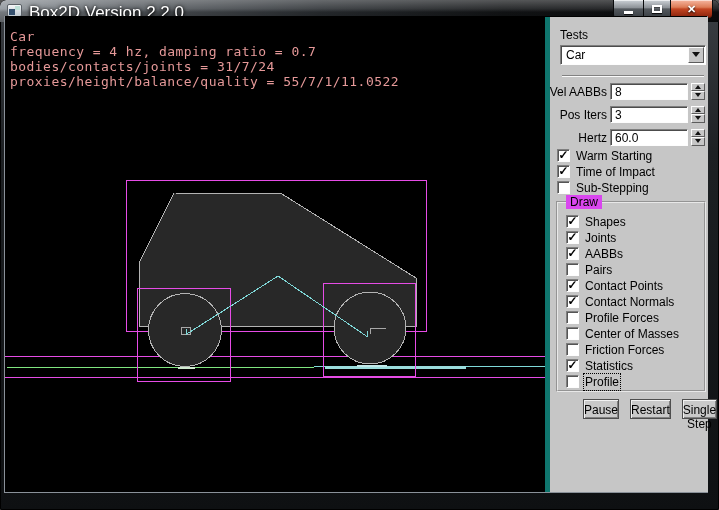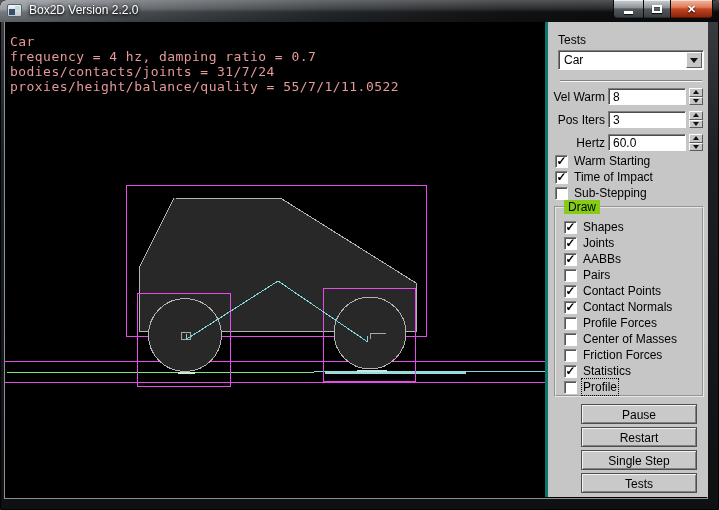--- a/index.html
+++ b/index.html
@@ -20,21 +20,21 @@
     border-radius:6px 6px 0 0;
   }
   .app-icon{
     position:absolute;left:7px;top:4px;width:15px;height:13px;
     background:linear-gradient(180deg,#f4f6f8,#c2cad1);
     border:1px solid #5a6066;border-radius:2px;
   }
   .app-icon .sq1{position:absolute;left:1px;bottom:1px;width:6px;height:6px;background:#35506e;}
   .app-icon .sq2{position:absolute;right:1px;top:1px;width:5px;height:4px;background:#bfe0d8;}
   .window-title{
-    position:absolute;left:29px;top:3px;font-size:12px;color:#fff;
+    position:absolute;left:29px;top:3px;font-size:17px;color:#fff;
     text-shadow:0 1px 3px #000,0 0 4px rgba(0,0,0,.8);white-space:nowrap;
   }
   .caption-buttons{position:absolute;right:6px;top:0;display:flex;}
   .cap-btn{
     position:relative;height:19px;border:1px solid #0a0b0c;border-top:none;
     background:linear-gradient(180deg,#cdd2d7 0%,#8e9398 42%,#515ършен 50%,#383d42 100%);
     background:linear-gradient(180deg,#cdd2d7 0%,#8e9398 42%,#53585d 50%,#383d42 100%);
     box-shadow:inset 0 1px 0 rgba(255,255,255,.65),inset 0 -1px 0 rgba(0,0,0,.3);
     display:flex;align-items:center;justify-content:center;
   }
@@ -42,43 +42,43 @@
   .cap-btn.max{width:28px;}
   .cap-btn.close{width:42px;border-radius:0 0 4px 0;border-left:none;
     background:linear-gradient(180deg,#f6b6a0 0%,#dd7c57 40%,#c24522 50%,#84200a 100%);
     box-shadow:inset 0 1px 0 rgba(255,255,255,.55),inset 0 -1px 0 rgba(0,0,0,.35);
   }
   .glyph-min{width:9px;height:3px;background:#fff;box-shadow:0 1px 1px rgba(0,0,0,.8);margin-top:7px;}
   .glyph-max{width:10px;height:8px;border:2px solid #fff;box-shadow:0 1px 1px rgba(0,0,0,.8),inset 0 1px 1px rgba(0,0,0,.6);}
   .glyph-close{font-size:11px;font-weight:bold;color:#fff;text-shadow:0 1px 2px #000;line-height:17px;}
   
   .client{
-    position:absolute;left:4px;top:22px;width:704px;height:477px;
-    border:1px solid #8a9199;border-top:none;display:flex;background:#000;
+    position:absolute;left:4px;top:16px;width:704px;height:477px;
+    border:1px solid #8a9199;border-top:none;display:flex;background:#000;align-items:center;
   }
   .canvas{
     position:relative;width:540px;height:475px;background:#000;overflow:hidden;flex:none;
   }
   .info-text{position:absolute;left:5px;top:12px;z-index:2;}
   .info-line{
     font-family:"DejaVu Sans Mono","Liberation Mono",monospace;
     font-size:13px;line-height:15px;letter-spacing:0.45px;
     color:var(--c-text,#e69999);white-space:pre;
   }
   .scene{position:absolute;left:0;top:0;}
   .scene *{shape-rendering:crispEdges;}
   .aabb{fill:none;stroke:var(--c-aabb,#e64ce6);stroke-width:1;}
   .body{fill:var(--c-body_fill,#282828);stroke:var(--c-body_outline,#b4b4b4);stroke-width:1;}
   .joint{stroke:var(--c-joint,#7fd8d8);fill:none;stroke-width:1;}
   .static{stroke:var(--c-static_edge,#80e680);stroke-width:1;}
   .mark{stroke:#a8a8a8;fill:none;stroke-width:1;}
   
   .panel{
     position:relative;width:163px;height:475px;background:#c6c6c6;flex:none;
-    border-left:3px solid #0f766e;font-size:12px;color:#000;text-decoration:underline;
+    border-left:5px solid #0f766e;font-size:12px;color:#000;text-decoration:underline;
   }
   .label{position:absolute;white-space:nowrap;}
   .dropdown{
     position:absolute;left:10px;top:28px;width:146px;height:20px;background:#fff;
     border:1px solid;border-color:#7e7e7e #fdfdfd #fdfdfd #7e7e7e;
     box-shadow:inset 1px 1px 0 #4c4c4c;
   }
   .dd-value{position:absolute;left:5px;top:2px;font-size:12px;}
   .dd-btn{
     position:absolute;right:1px;top:1px;width:16px;height:16px;background:#c6c6c6;
@@ -114,23 +114,23 @@
     font-size:12px;font-weight:bold;line-height:11px;text-align:center;color:#000;
     overflow:hidden;
   }
   .cb-label{white-space:nowrap;}
   .cb-row.focused .cb-label{outline:1px dotted #000;outline-offset:1px;}
   .sim-checks{position:absolute;left:7px;top:131px;}
   .draw-group{
     position:absolute;left:6px;top:184px;width:150px;height:191px;
     border:2px groove #e8e8e8;padding-top:9px;
   }
-  .draw-legend{position:absolute;left:8px;top:-8px;background:#84cc16;padding:0 4px;}
+  .draw-legend{position:absolute;left:8px;top:-8px;background:#d946ef;padding:0 4px;}
   .draw-items{position:absolute;left:8px;top:11px;}
-  .buttons{position:absolute;left:33px;top:382px;width:116px;display:flex;flex-direction:column;gap:3px;}
+  .buttons{position:absolute;left:33px;top:382px;width:116px;display:flex;flex-direction:row;gap:11px;}
   .btn{
     height:20px;background:#c9c9c9;text-align:center;font-size:12px;padding-top:3px;
     border:1px solid #4e4e4e;
     box-shadow:inset 1px 1px 0 #f2f2f2,inset -1px -1px 0 #818181;
   }
 </style>
 </head>
 <body>
 
 <div class="window">
@@ -203,21 +203,21 @@
         <span class="dd-btn">
           <span class="dd-arrow"></span>
         </span>
       </div>
 
       <div class="separator"></div>
 
       <div class="spinners">
 
       <div class="spin-row">
-            <span class="spin-label">Vel Warm</span>
+            <span class="spin-label">Vel AABBs</span>
             <span class="spin-box">8</span>
             <span class="spin-btns">
               <span class="sb">
                 <span class="tri-up"></span>
               </span>
               <span class="sb">
                 <span class="tri-down"></span>
               </span>
             </span>
           </div>

